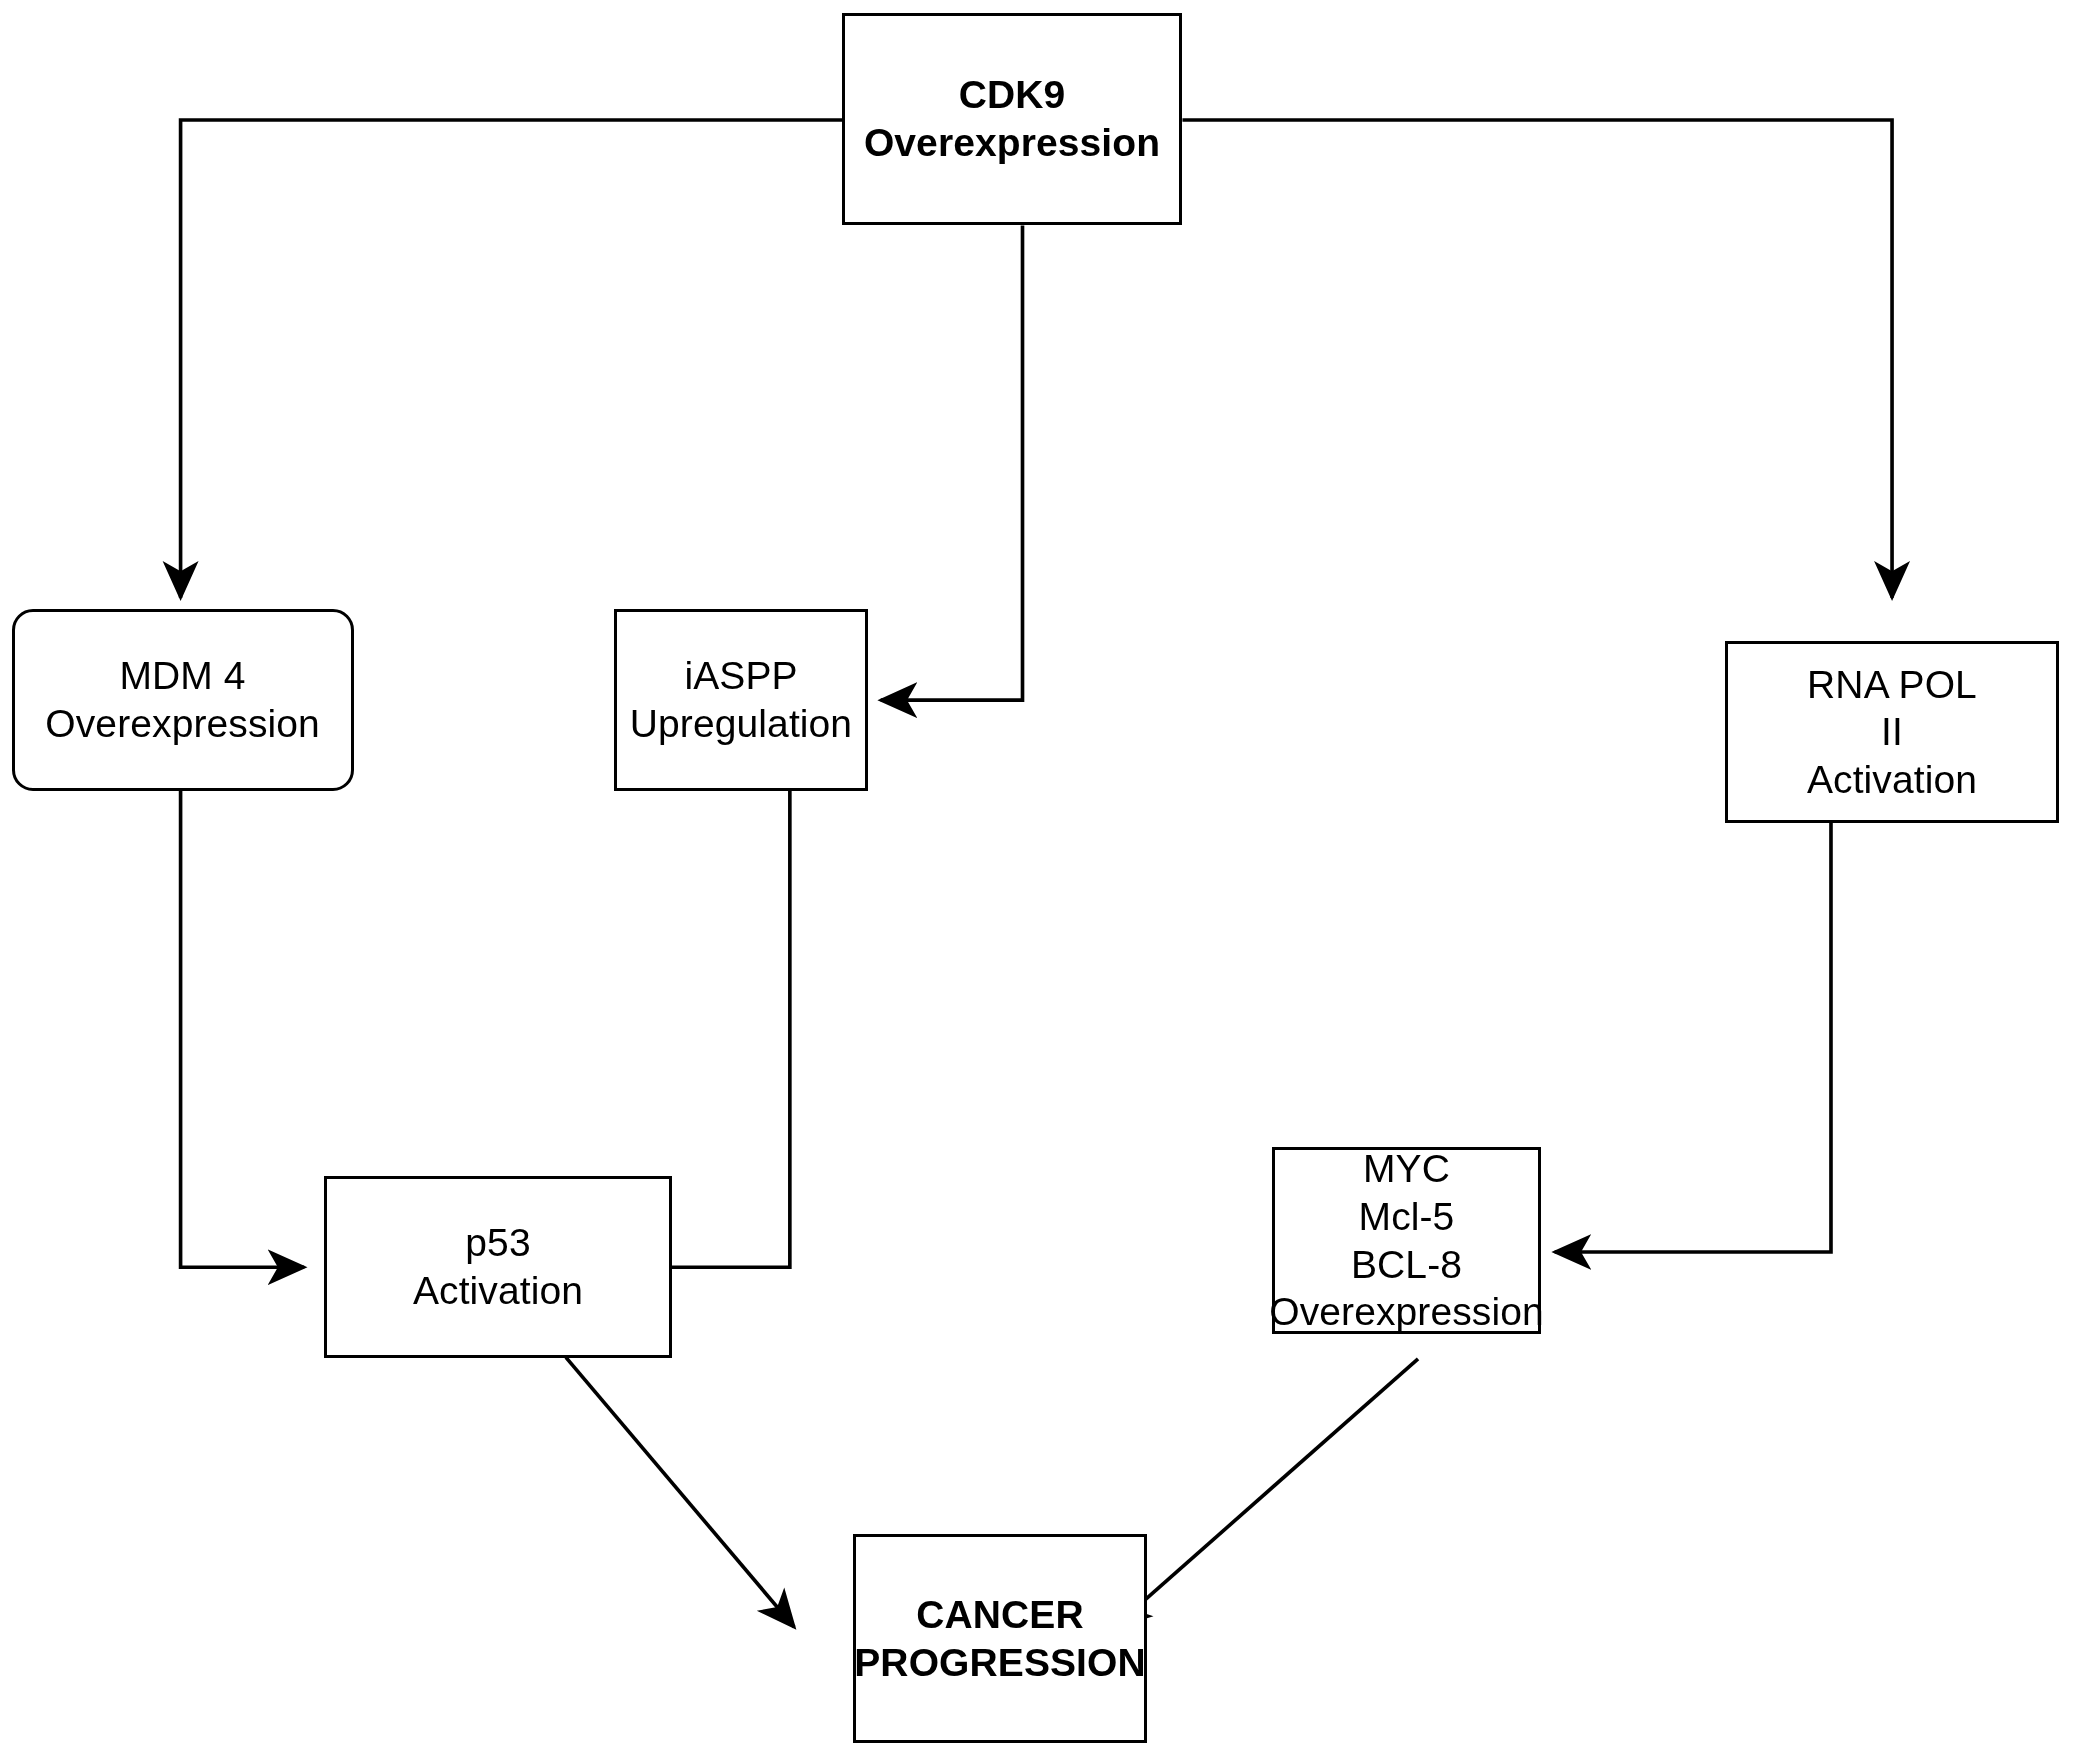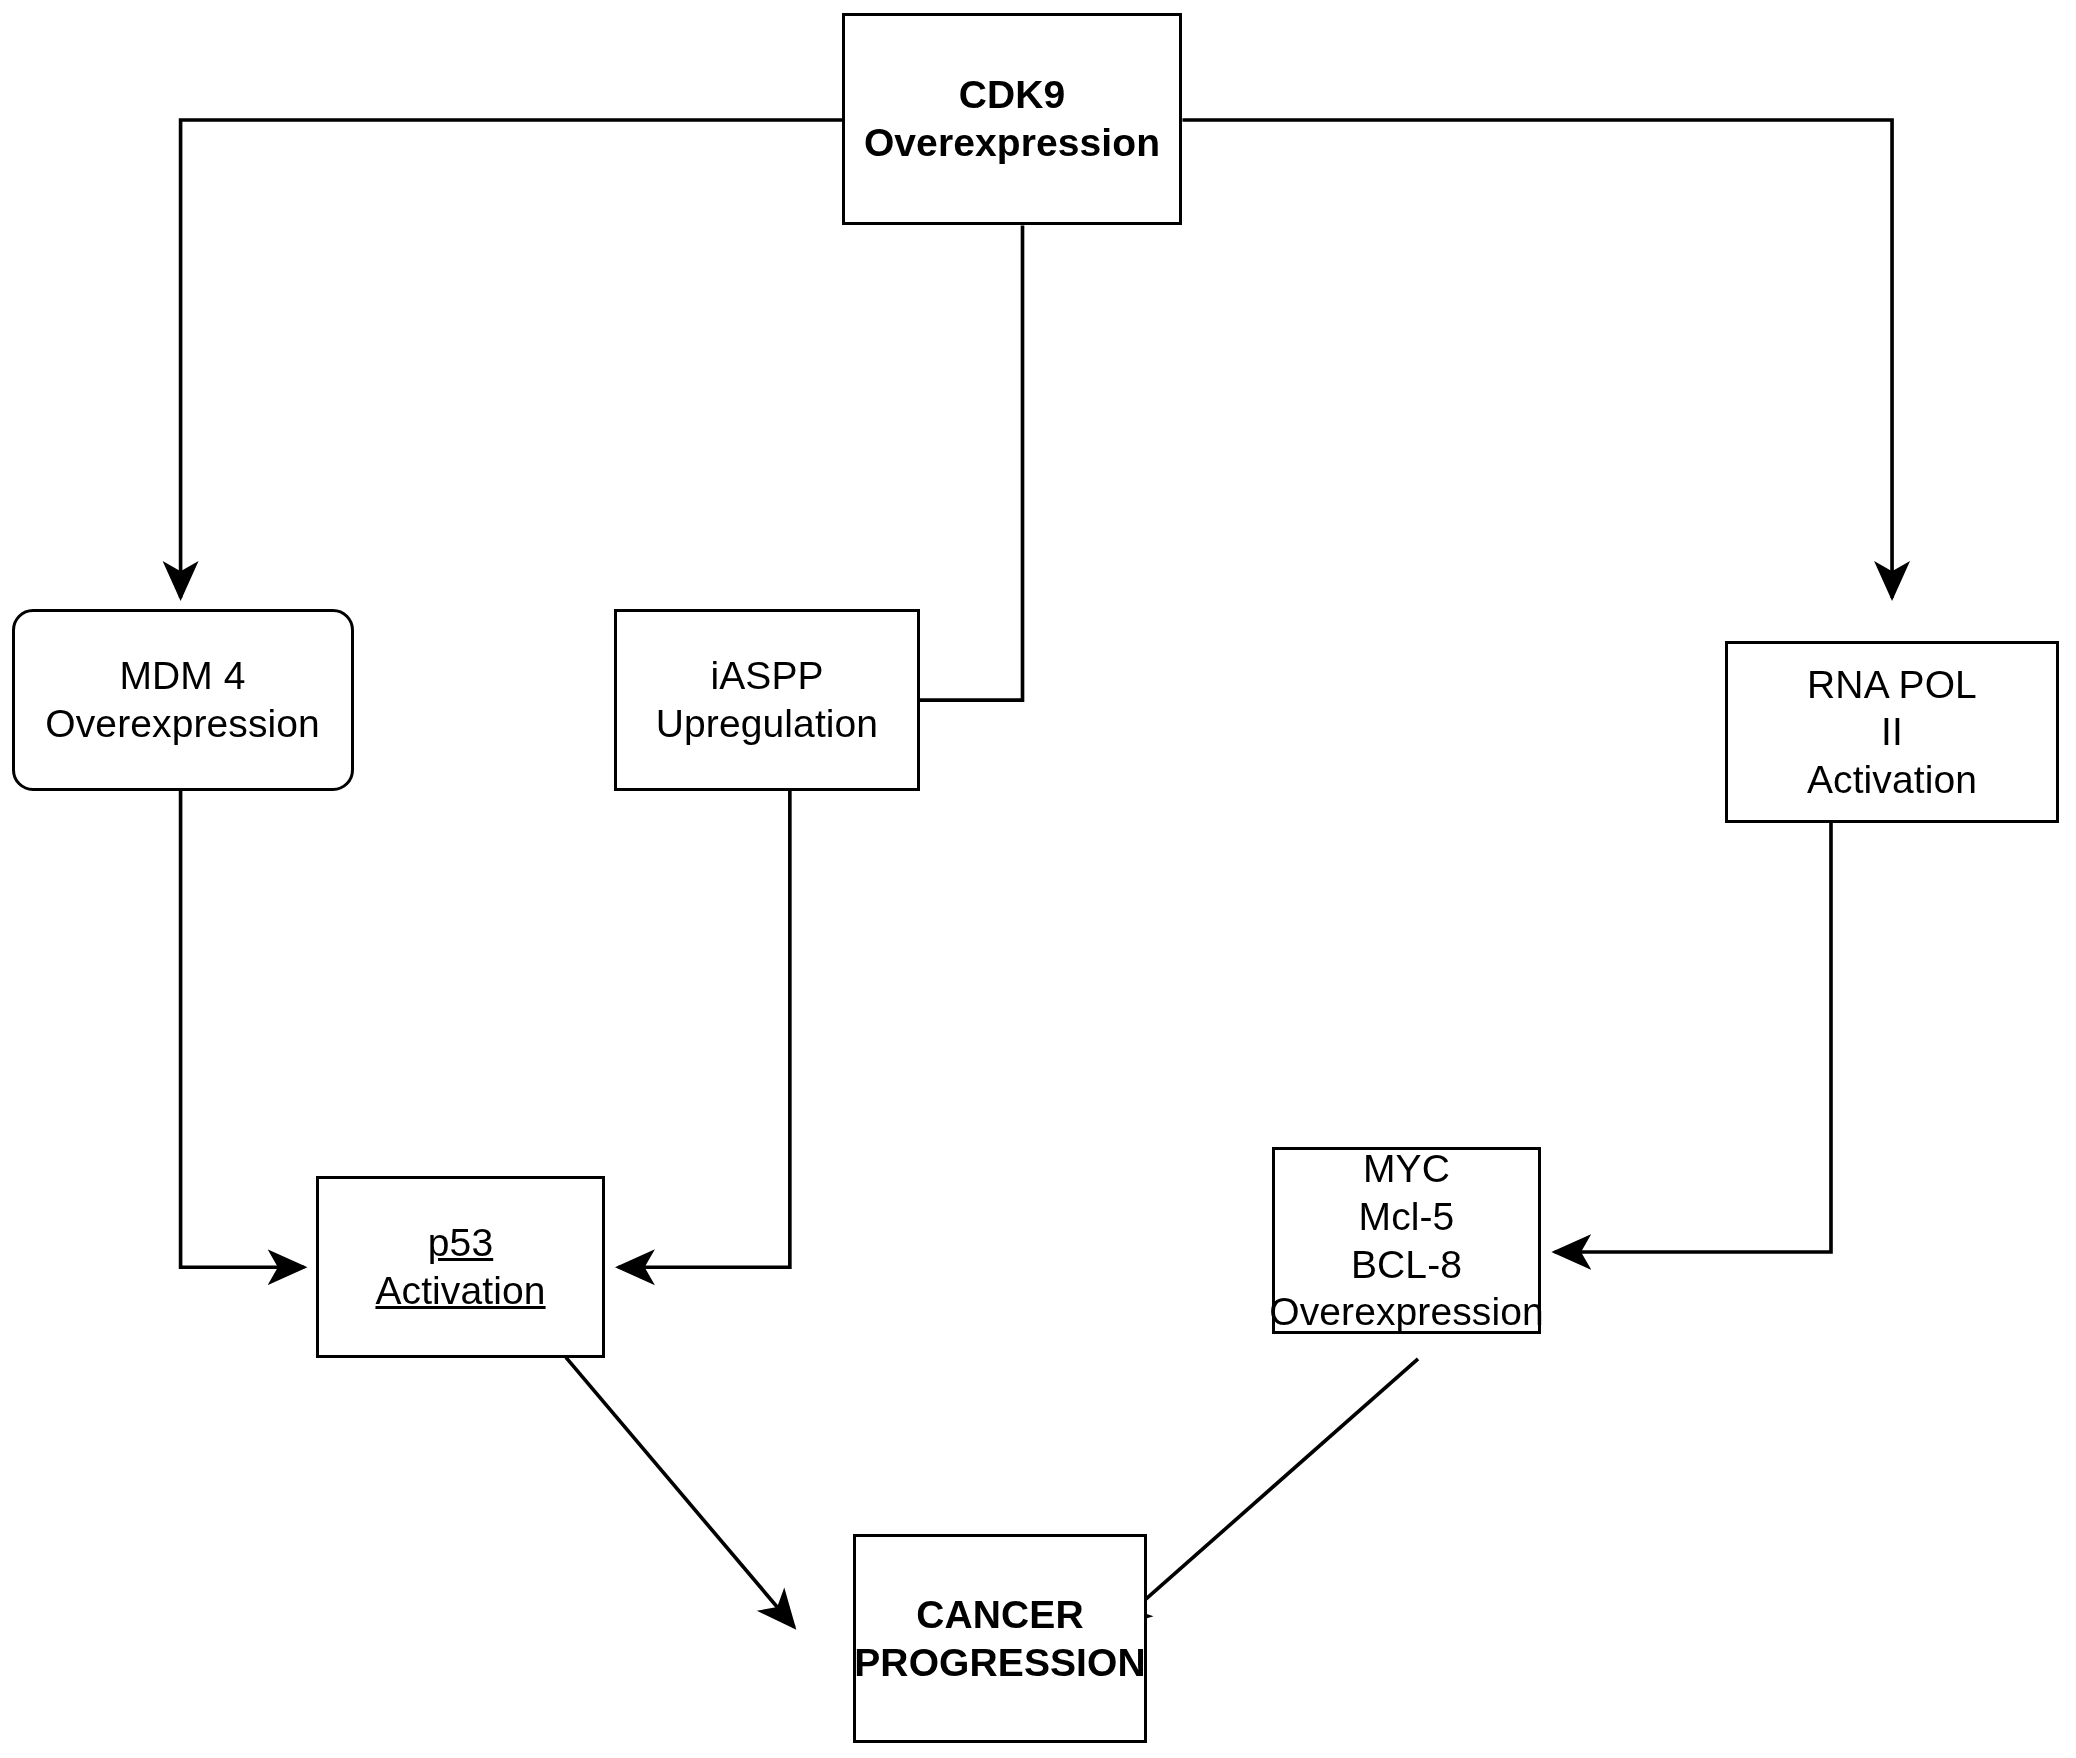--- a/index.html
+++ b/index.html
@@ -45,23 +45,23 @@
     line-height: 1.22;
     letter-spacing: 0.1px;
     white-space: nowrap;
   }
   .node.bold .line {
     font-weight: bold;
   }
   
   #node-cdk9      { left: 842px; top:   13px; width: 340px; height: 212px; }
   #node-mdm4      { left:   11.6px; top:  609px; width: 342px; height: 182px; border-radius: 21px; }
-  #node-iaspp     { left:  614px; top:  609px; width: 306px; height: 182px; }
+  #node-iaspp     { left:  614px; top:  609px; width: 254px; height: 182px; }
   #node-rnapol2   { left: 1725px; top:  641px; width: 334px; height: 182px; }
-  #node-p53       { left:  316px; top: 1176px; width: 289px; height: 182px; text-decoration: underline; }
+  #node-p53       { left:  324px; top: 1176px; width: 348px; height: 182px; }
   #node-myc       { left: 1272px; top: 1147px; width: 269px; height: 187px; }
   #node-cancer    { left: 807px; top: 1534px; width: 294px; height: 209px; margin-left: 46px; }
 </style>
 </head>
 <body>
 
 <div id="diagram-root">
 
   <svg id="edge-layer" viewBox="0 0 2856 2418" width="2077" height="1758" xmlns="http://www.w3.org/2000/svg">
     <defs>

